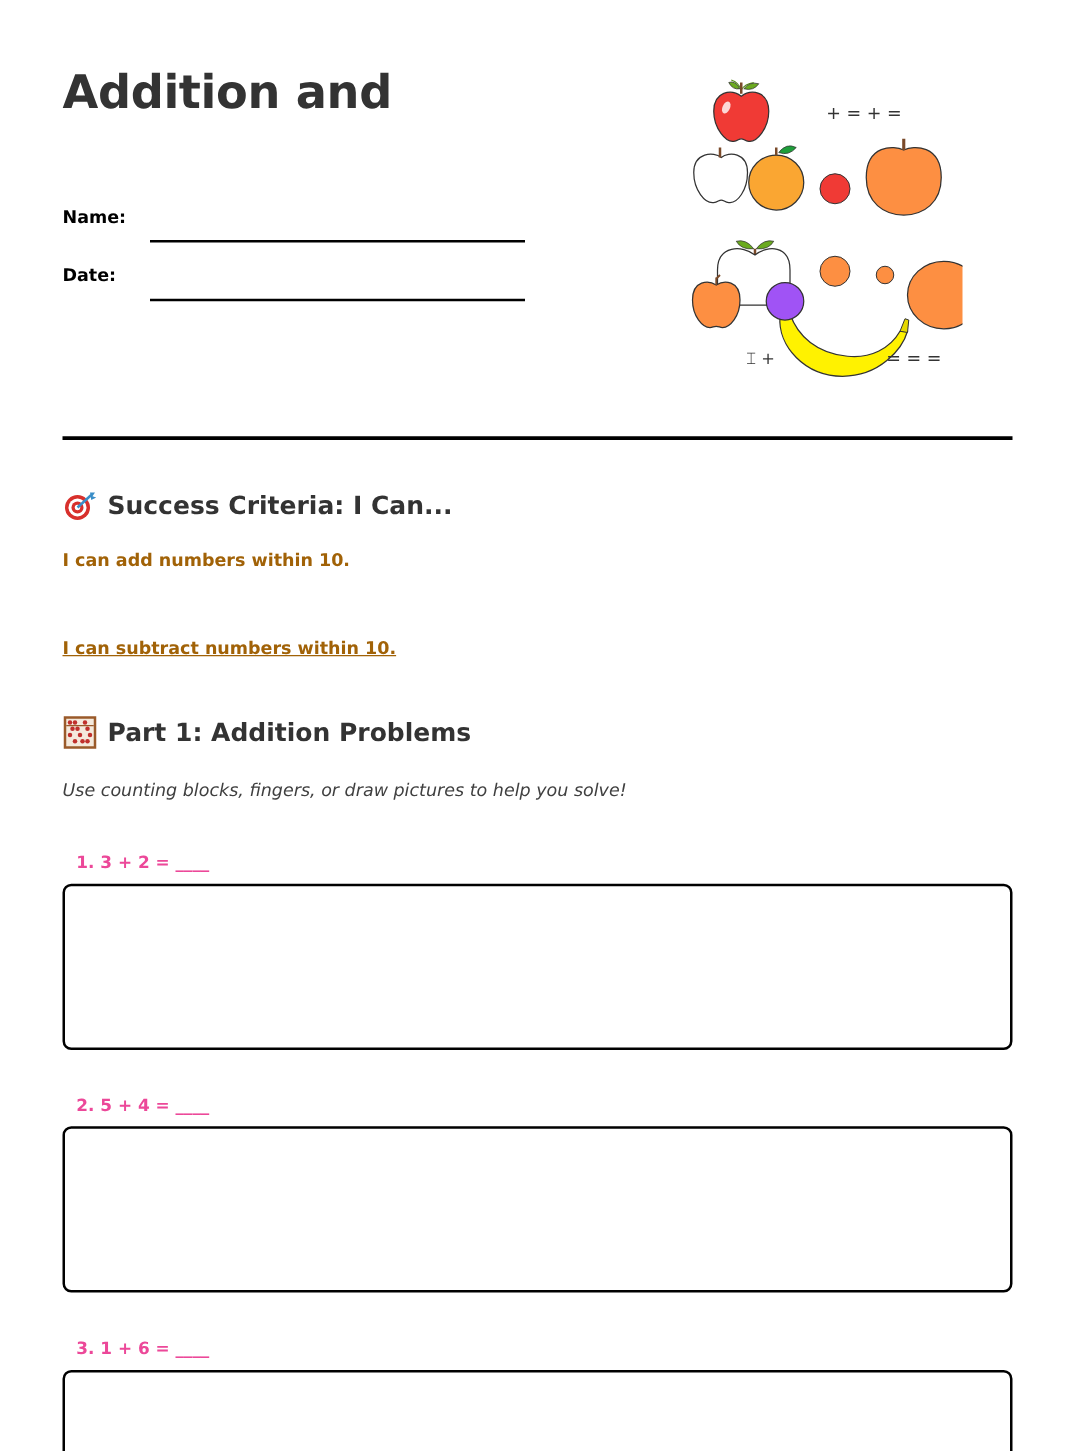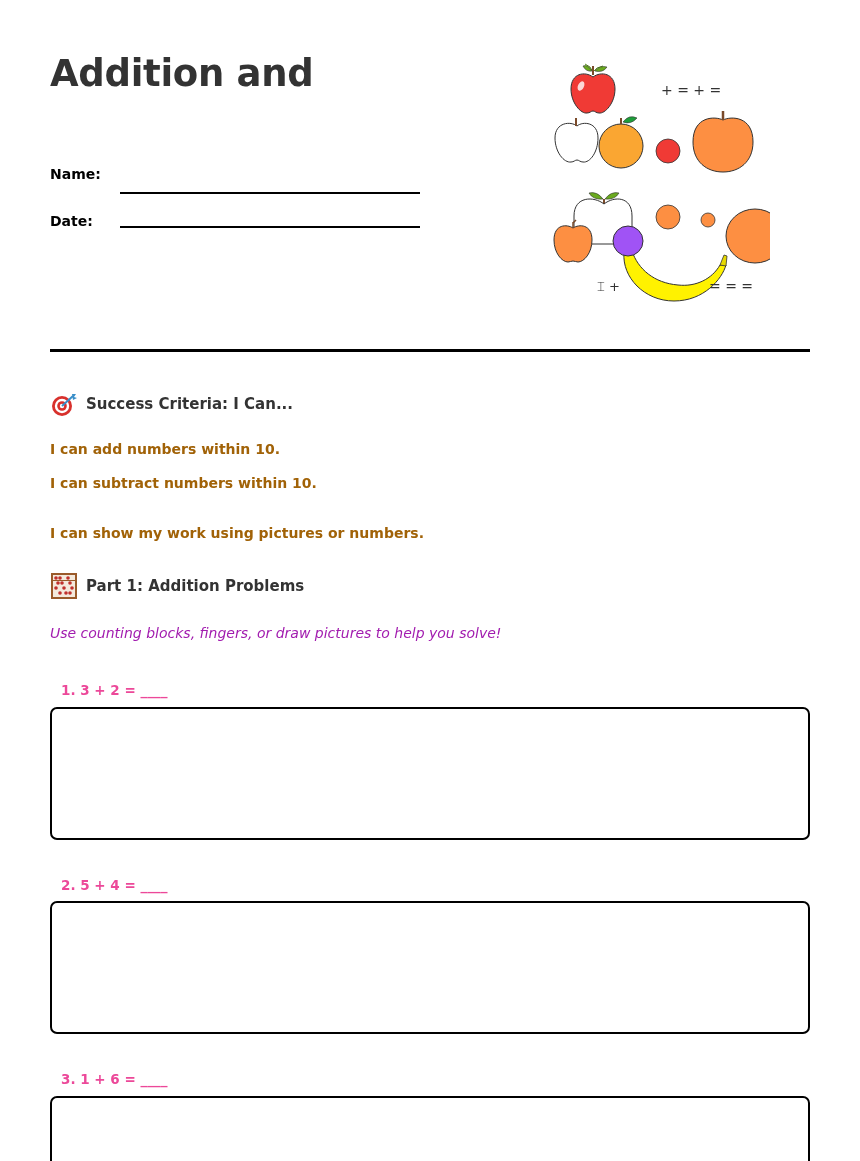--- a/index.html
+++ b/index.html
@@ -8,31 +8,31 @@
   .page { position: absolute; left: 50px; top: 0; width: 760px; }
 
   .header { position: relative; height: 365px; }
   .title { position: absolute; left: 0; top: 52px; margin: 0;
            font-size: 37px; line-height: 44px; font-weight: bold; color: #333333;
            letter-spacing: -0.3px; }
   .field { position: absolute; left: 0; display: flex; align-items: flex-end; }
   .field-label { font-size: 14px; font-weight: bold; width: 70px; color: #000; }
   .field-line { width: 300px; height: 2px; background: #000; margin-bottom: -12px; }
   .field-name { top: 166px; }
-  .field-date { top: 213px; align-items: center; }
+  .field-date { top: 213px; }
 
   .illus { position: absolute; left: 500px; top: 60px; width: 220px; height: 250px; }
 
   .rule { position: absolute; left: 0; top: 349px; width: 760px; height: 3px; background: #000; }
 
-  .h2 { position: absolute; left: 0; margin: 0; font-size: 15px; font-weight: bold;
+  .h2 { position: absolute; left: 0; margin: 0; font-size: 20px; font-weight: bold;
         color: #333333; display: flex; align-items: center; gap: 8px; }
   .h2 .emoji { width: 28px; height: 28px; display: inline-block; }
   .criteria { position: absolute; left: 0; font-size: 14px; font-weight: bold; color: #a16207; margin: 0; }
-  .note { position: absolute; left: 0; font-size: 14px; font-style: italic; color: #a21caf; margin: 0; }
+  .note { position: absolute; left: 0; font-size: 14px; font-style: italic; color: #404040; margin: 0; }
   .q { position: absolute; left: 0; font-size: 13.5px; font-weight: bold; color: #ec4899; margin: 11px; }
   .box { position: absolute; left: 0; width: 756px; height: 129px; border: 2px solid #000;
          border-radius: 7px; background: #fff; }
 </style>
 </head>
 <body>
 
 <div class="page">
 
   <div class="header">
@@ -106,22 +106,21 @@
       <circle cx="12" cy="16" r="7.2" fill="#fff"></circle>
       <circle cx="12" cy="16" r="4.8" fill="#d8302c"></circle>
       <circle cx="12" cy="16" r="2.2" fill="#fff"></circle>
       <path d="M12 16 L23 6" stroke="#3a8ec8" stroke-width="2"></path>
       <path d="M22 4 l4 0 l-2 3 l3 1 l-4 2z" fill="#3a8ec8"></path>
     </svg>
     <span>Success Criteria: I Can...</span>
   </h2>
 
   <p class="criteria" style="top:441px;">I can add numbers within 10.</p>
-  <p class="criteria" style="top:475px;">I can subtract numbers within 10.</p>
-  <p class="criteria" style="top:525px;">I can show my work using pictures or numbers.</p>
+  <p class="criteria" style="top:511px;text-decoration:underline;">I can subtract numbers within 10.</p>
 
   <h2 class="h2" style="top:572px;">
     <svg class="emoji" viewBox="0 0 28 28">
       <rect x="1" y="1" width="26" height="26" fill="#9a5a2a"></rect>
       <rect x="3" y="3" width="22" height="22" fill="#f4e9dc"></rect>
       <g fill="#c0302c">
         <circle cx="6" cy="6" r="1.8"></circle>
           <circle cx="10" cy="6" r="1.8"></circle>
           <circle cx="18" cy="6" r="1.8"></circle>
         <circle cx="8" cy="11" r="1.8"></circle>

